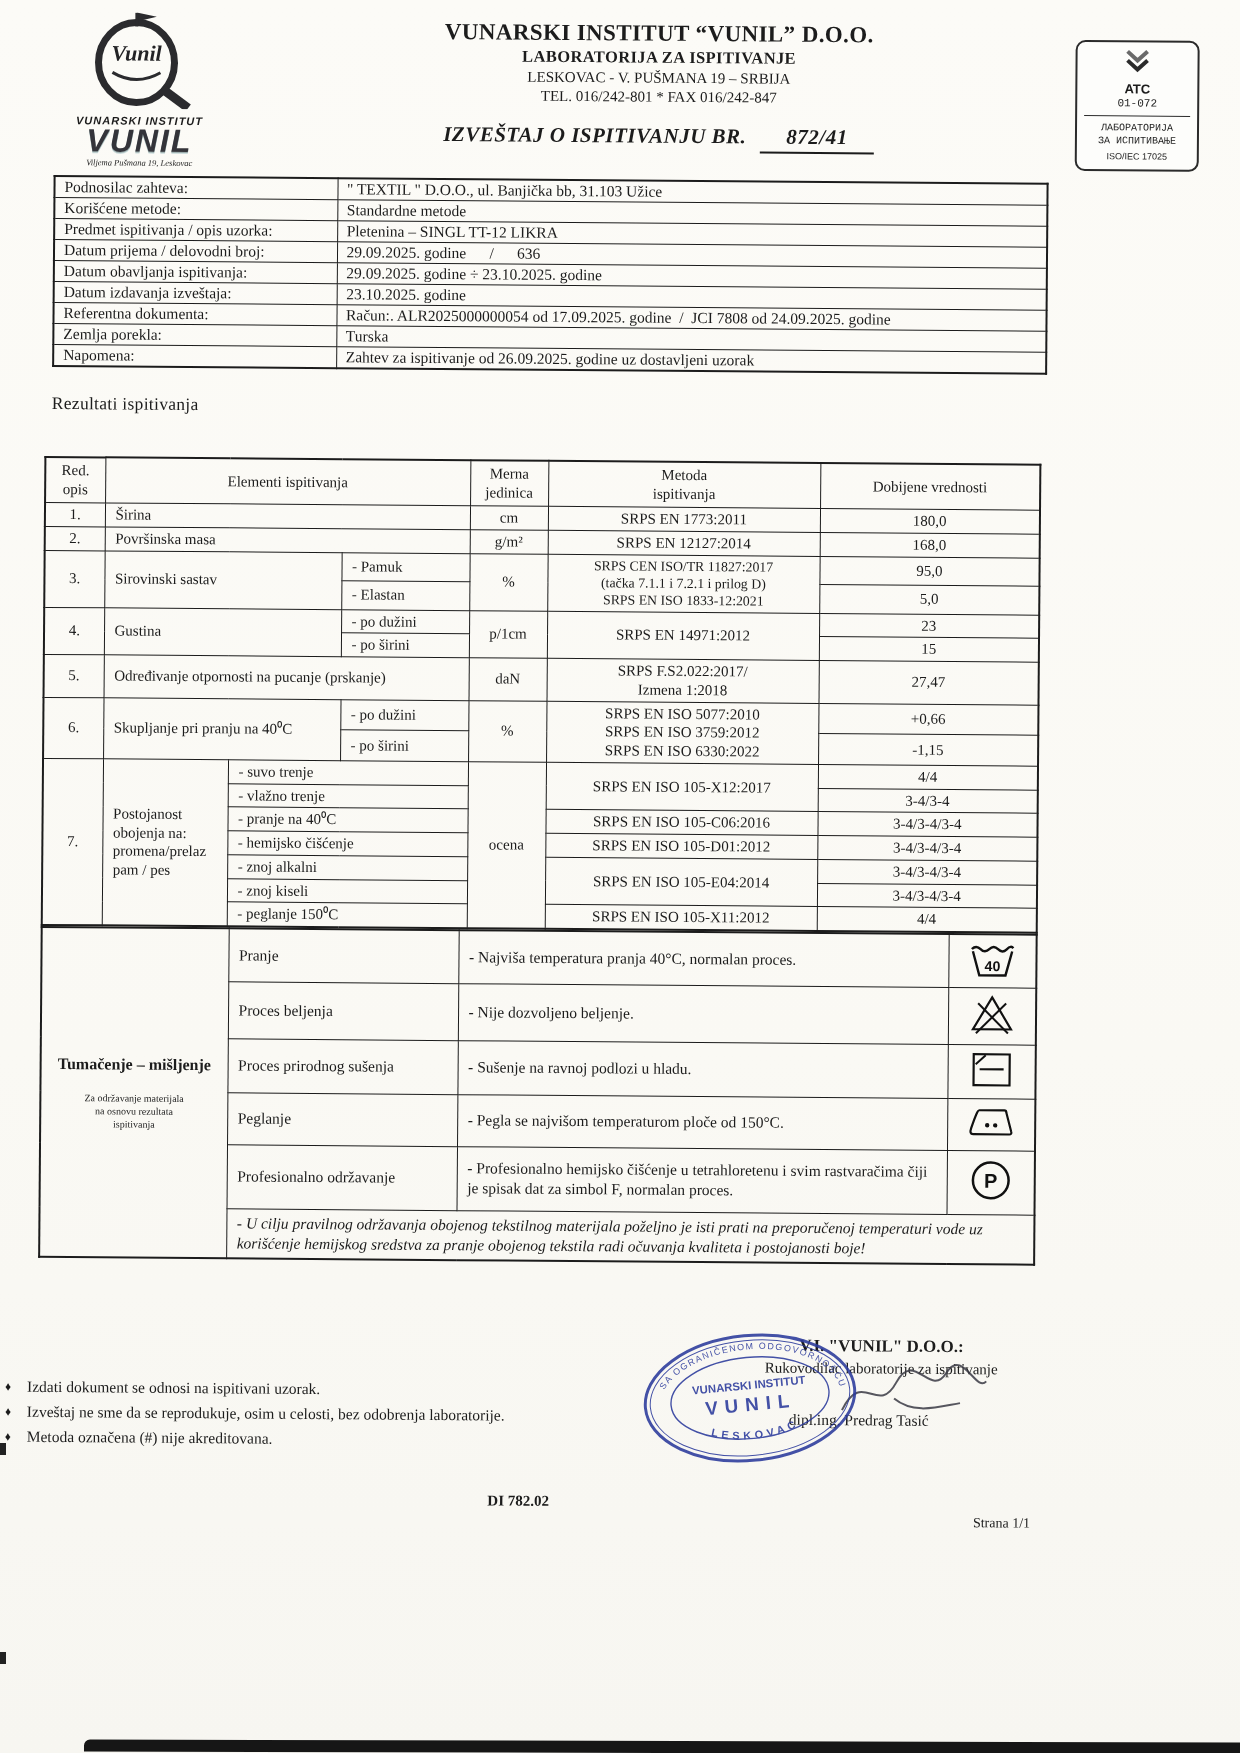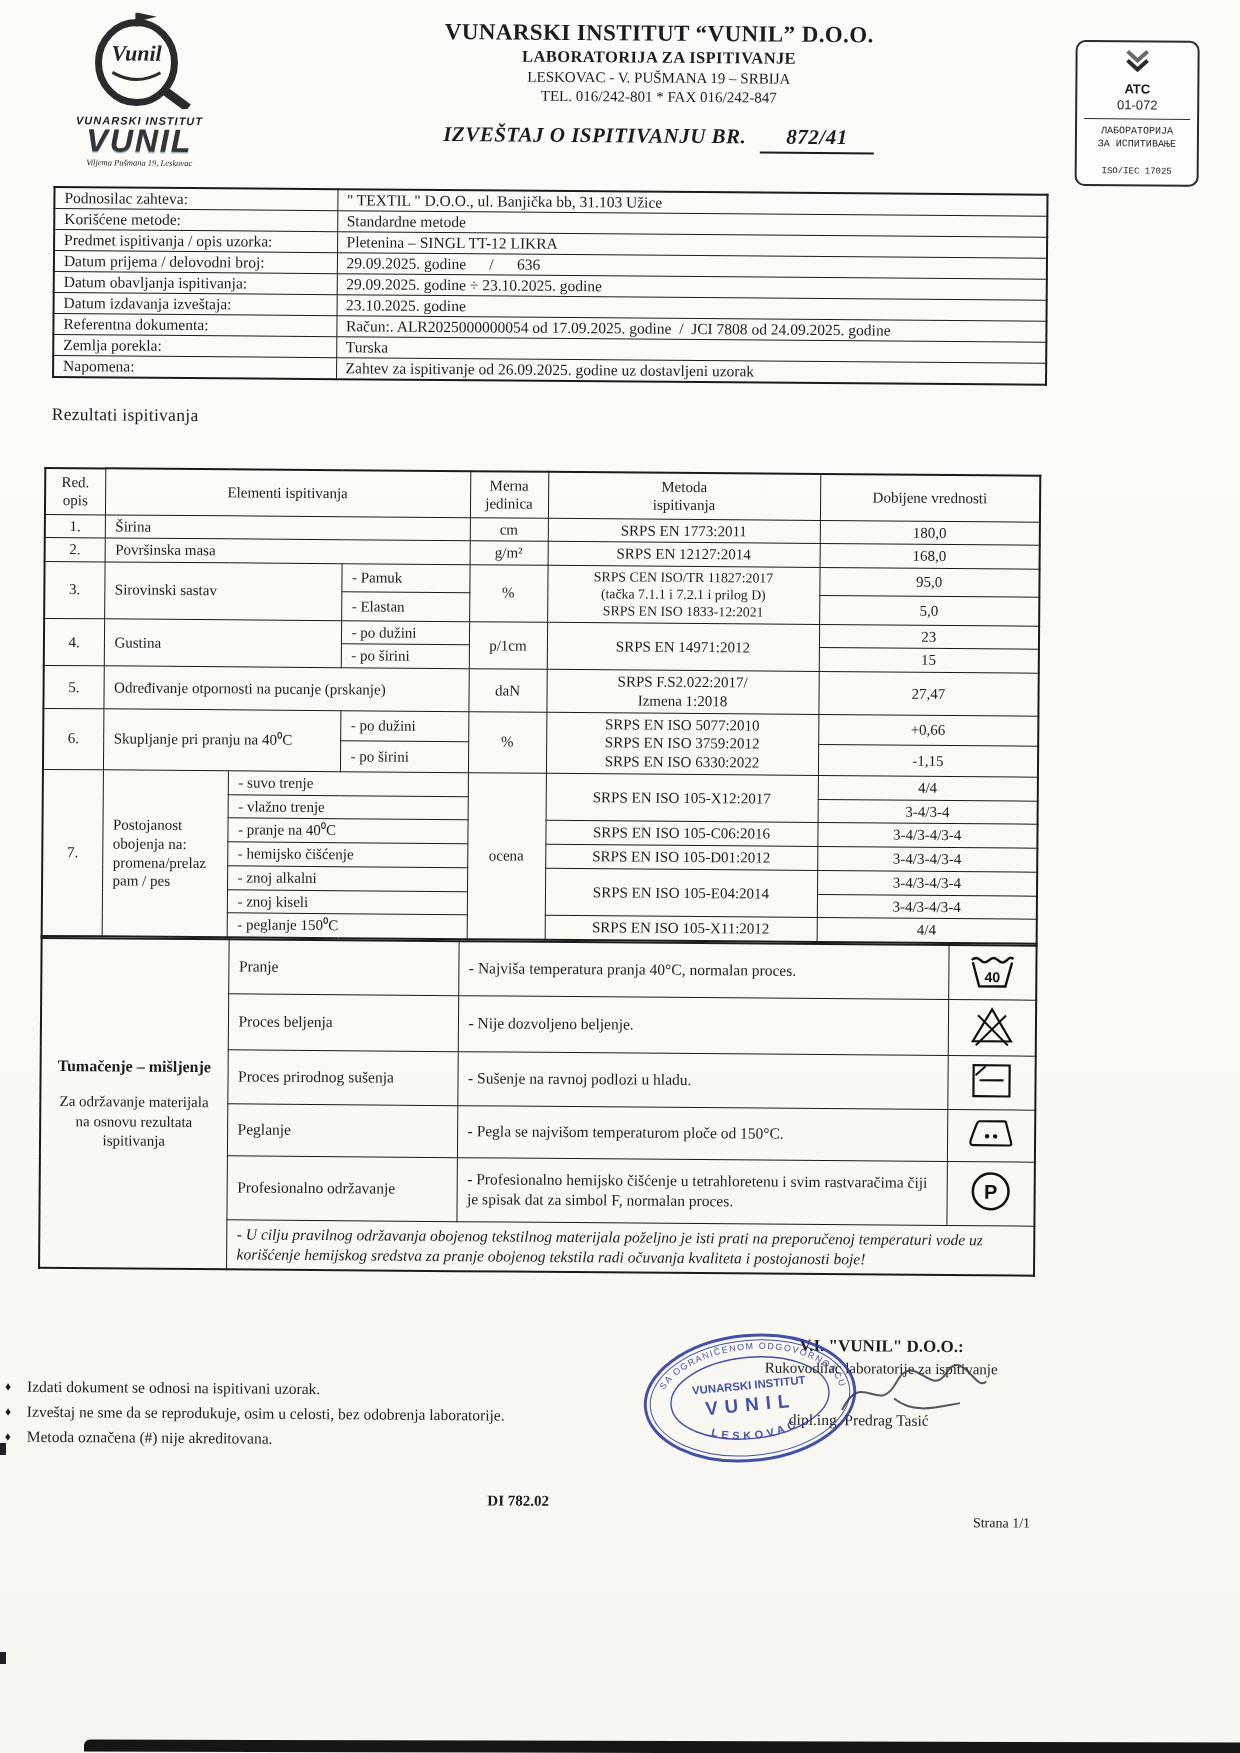--- a/index.html
+++ b/index.html
@@ -21,45 +21,45 @@
     text-shadow:0 1px 0 #9aa,0 2px 0 #cdd}
   .logo-address{font-size:8.5px;font-style:italic;margin-top:2px}
   .center-block{flex:1;text-align:center;padding-top:4px}
   .org-name{font-size:23px;font-weight:bold;letter-spacing:.4px}
   .org-lab{font-size:16.5px;font-weight:bold;margin-top:1px;letter-spacing:.4px}
   .org-addr,.org-tel{font-size:15px;margin-top:2px}
   .report-line{margin-top:18px;font-size:21px;font-weight:bold;font-style:italic;letter-spacing:.5px}
   .report-number{display:inline-block;border-bottom:2.5px solid #1c1c1c;padding:0 26px 2px;margin-left:14px}
   .cert-box{width:124px;border:2px solid #2b2b2b;border-radius:10px;margin:20px 22px 0 0;padding:7px 5px 8px;text-align:center;background:#fdfdfb}
   .cert-atc{font-family:"Liberation Sans",sans-serif;font-weight:bold;font-size:13px;margin-top:2px}
-  .cert-num{font-family:Liberation Sans, sans-serif;font-size:13px;margin-top:1px}
+  .cert-num{font-family:Liberation Mono, monospace;font-size:11px;margin-top:1px}
   .cert-div{border-top:1.5px solid #2b2b2b;margin:6px 2px}
   .cert-lab{font-family:Liberation Mono, monospace;font-size:10px;line-height:1.25}
-  .cert-iso{font-family:Liberation Mono, monospace;font-size:9px;margin-top:16px}
+  .cert-iso{font-family:Liberation Sans, sans-serif;font-size:9px;margin-top:4px}
 
   
   .info-table{margin:8px 0 0 55px;width:995px;border:2.5px solid #1c1c1c;table-layout:fixed}
   .info-table td{border:1.5px solid #1c1c1c;font-size:15.5px;padding:1px 9px;height:21px;vertical-align:middle}
   .info-label{width:283px}
   .info-value{white-space:pre-wrap}
 
   
   .results-heading{margin:26px 0 42px 55px;font-size:17.5px;letter-spacing:.3px}
   .results-table{margin-left:48px;width:995px;border:2.5px solid #1c1c1c;table-layout:fixed}
   .results-table td{border:1.3px solid #1c1c1c;font-size:15px;padding:2px 5px;text-align:center;vertical-align:middle;line-height:1.25}
   .results-table tr.head td{height:46px}
   .results-table td.el{text-align:left;padding-left:10px}
   .results-table td.small{font-size:13.8px}
 
   
   .care-table{margin-left:48px;width:995px;border:2.5px solid #1c1c1c;table-layout:fixed}
   .care-table td{border:1.3px solid #1c1c1c;font-size:15.5px;padding:4px 10px;vertical-align:middle;line-height:1.3}
   .care-head{text-align:center;padding:6px}
   .care-title{font-weight:bold;font-size:16px}
-  .care-sub{font-size:15px;margin-top:16px}
+  .care-sub{font-size:10px;margin-top:16px}
   .care-label{padding-left:14px}
   .care-sym{text-align:center;padding:2px}
   .care-note{font-style:italic;font-size:15.5px;padding:12px 18px;line-height:1.45}
 
   
   .notes{position:absolute;left:16px;top:1378px;font-size:15.5px}
   .note-line{display:flex;margin-bottom:7px}
   .bullet{width:22px;font-size:12px;padding-top:2px}
   .doc-code{position:absolute;left:0;top:1489px;width:1060px;text-align:center;font-weight:bold;font-size:15px}
   .page-num{position:absolute;right:198px;top:1508px;font-size:14px}

